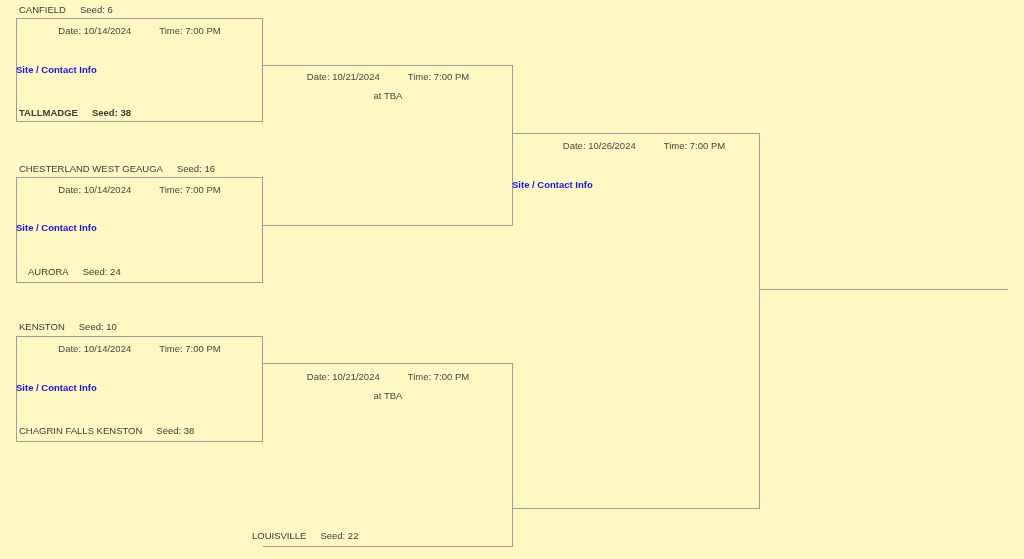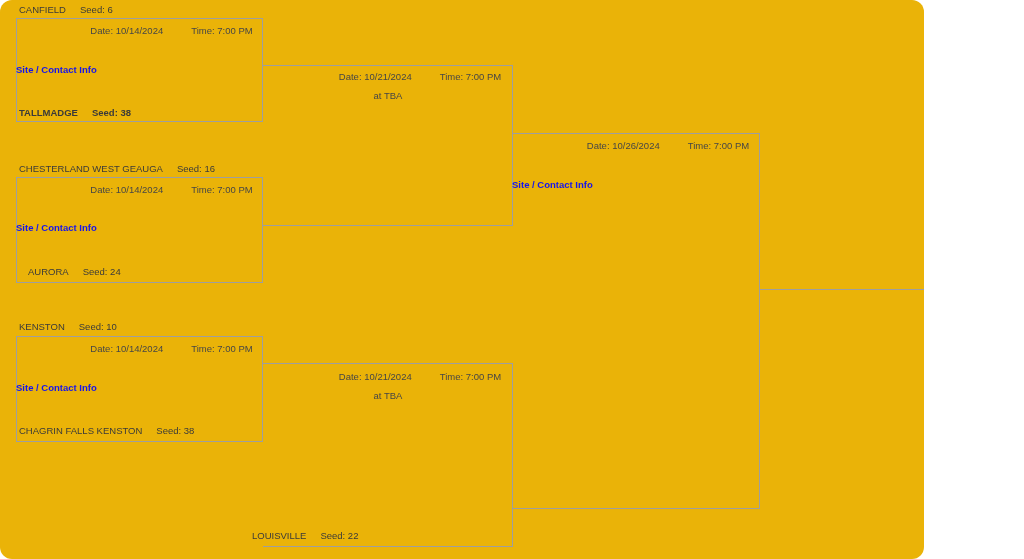--- a/index.html
+++ b/index.html
@@ -1,33 +1,32 @@
 <!DOCTYPE html>
 <html><head>
 <meta charset="utf-8">
 <style>
   html,body{margin:0;padding:0;background:#ffffff;}
   #stage{
     position:relative;
-    width:924px;height:559px;
-    background:#eab308;
+    width:1024px;height:559px;
+    background:#fef9c3;
     font-family:"Liberation Sans", sans-serif;
     color:#3d3d3d;
     overflow:hidden;
-    border-radius:12px;
   }
   
   .box{position:absolute;box-sizing:border-box;border:1.5px solid #9e9e9e;background:transparent;}
   .box.no-left{border-left:none;}
   .hline{position:absolute;border-top:1.5px solid #9e9e9e;height:0;}
   .txt{position:absolute;font-size:9.5px;line-height:11px;white-space:nowrap;}
   .team-row{display:flex;align-items:baseline;}
   .team-name{color:#3a3a3a;}
   .seed{margin-left:14px;color:#3a3a3a;}
-  .schedule{display:flex;justify-content:center;column-gap:28px;color:#464646;margin-left:32px;}
+  .schedule{display:flex;justify-content:center;column-gap:28px;color:#464646;}
   .site-link{
     color:#1414ee;font-weight:bold;cursor:pointer;text-align:left;
   }
   .venue{color:#464646;text-align:center;}
 </style>
 </head>
 <body>
 
 <div id="stage">
 
@@ -93,19 +92,19 @@
   <div class="txt schedule" style="left:263px;top:371px;width:250px;">
     <span>Date: 10/21/2024</span>
     <span>Time: 7:00 PM</span>
   </div>
   <div class="txt venue" style="left:263px;top:390px;width:250px;">at TBA</div>
   <div class="txt team-row" style="left:252px;top:530px;">
     <span class="team-name">LOUISVILLE</span>
     <span class="seed">Seed: 22</span>
   </div>
 
-  <div class="txt schedule" style="left:512px;top:140px;width:248px;">
+  <div class="txt schedule" style="left:512px;top:140px;width:248px;padding-left:8px;">
     <span>Date: 10/26/2024</span>
     <span>Time: 7:00 PM</span>
   </div>
   <div class="txt site-link" style="left:512px;top:179px;width:248px;">Site / Contact Info</div>
 
 </div>
 
 </body></html>

